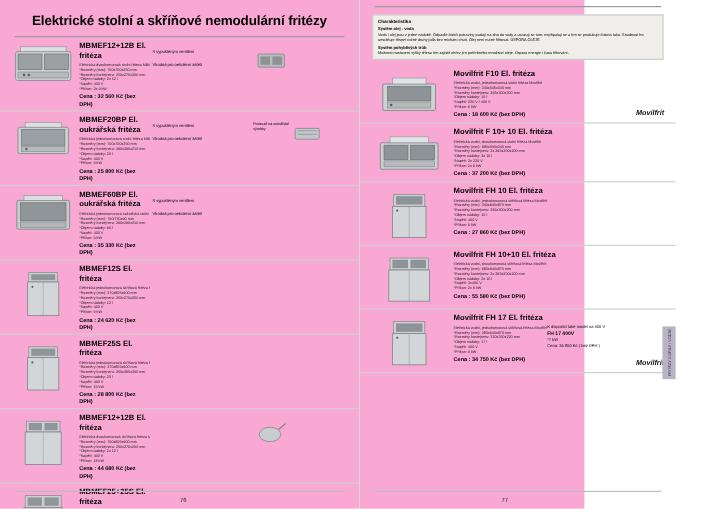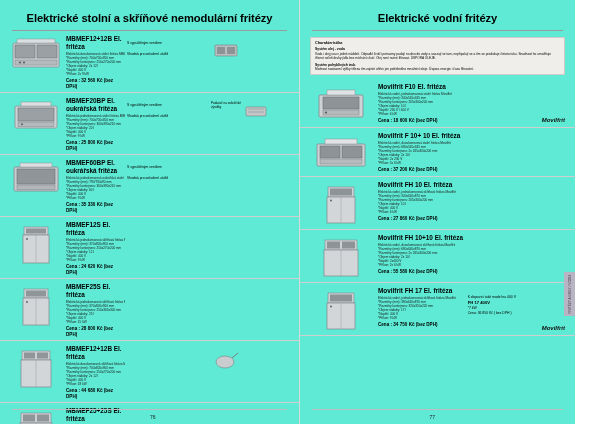--- a/index.html
+++ b/index.html
@@ -10,22 +10,22 @@
   body {
     width: 601px; height: 424px;
     font-family: "Liberation Sans", sans-serif;
     color: #000;
     overflow: hidden;
     position: relative;
   }
   .page {
     position: absolute;
     top: 0; left: 0;
-    width: 575px; height: 424px;
-    background: #5eead4;
+    width: 487px; height: 424px;
+    background: #f9a8d4;
     display: flex;
   }
   .half {
     position: relative;
     height: 424px;
     padding: 0;
   }
   .half-left { width: 300px; border-right: 1px solid #d8d8d8; }
   .half-right { width: 301px; }
 
@@ -396,21 +396,20 @@
       </div>
       <div class="prod-extra"></div>
       <div class="prod-accessory"></div>
     </div>
 
     <div class="footer-rule"></div>
     <div class="folio folio-left">76</div>
   </div>
 
   <div class="half half-right">
-    <div class="page-title">Elektrické vodní fritézy</div>
     <div class="title-rule"></div>
 
     <div class="char-box">
       <h4>Charakteristika</h4>
       <div class="sub">Systém olej - voda</div>
       <div>Voda i olej jsou v jedné nádobě. Odpadlé čističi potraviny padají na dno do vody a usazují se tam, nepřipalují se a tím se produkuje čistota tuku. Snadnost ho umožňuje třísnet ročně druhy jídla bez míchání chutí. Olej není nutné filtrovat. ÚSPORA OLEJE.</div>
       <div class="sub">Systém pohyblivých trůb</div>
       <div>Možnost nastavení výšky tělesa tím zajistit ohřev jen potřebného množství oleje. Úspora energie i času filtrování.</div>
     </div>
 

